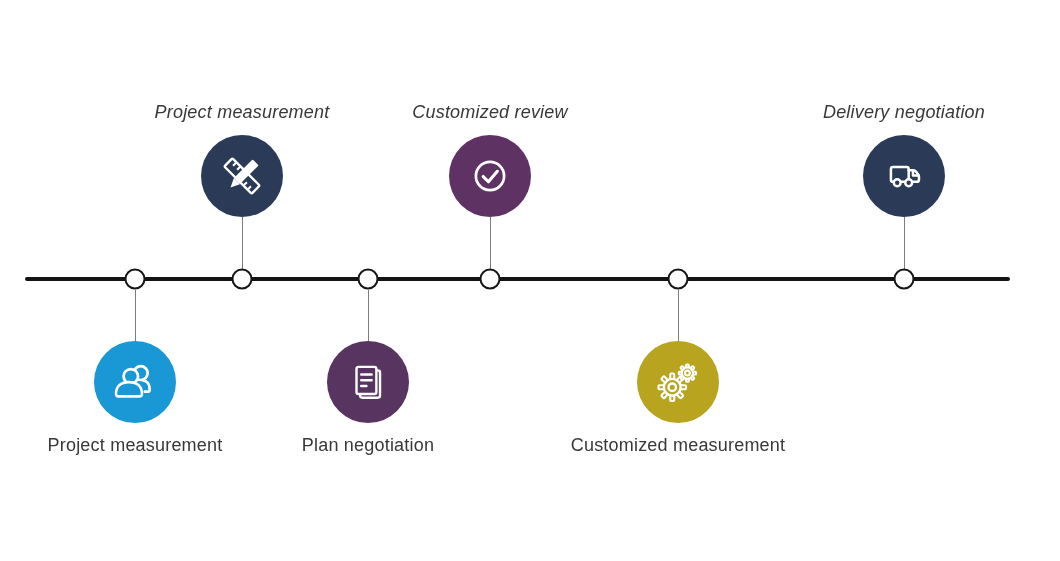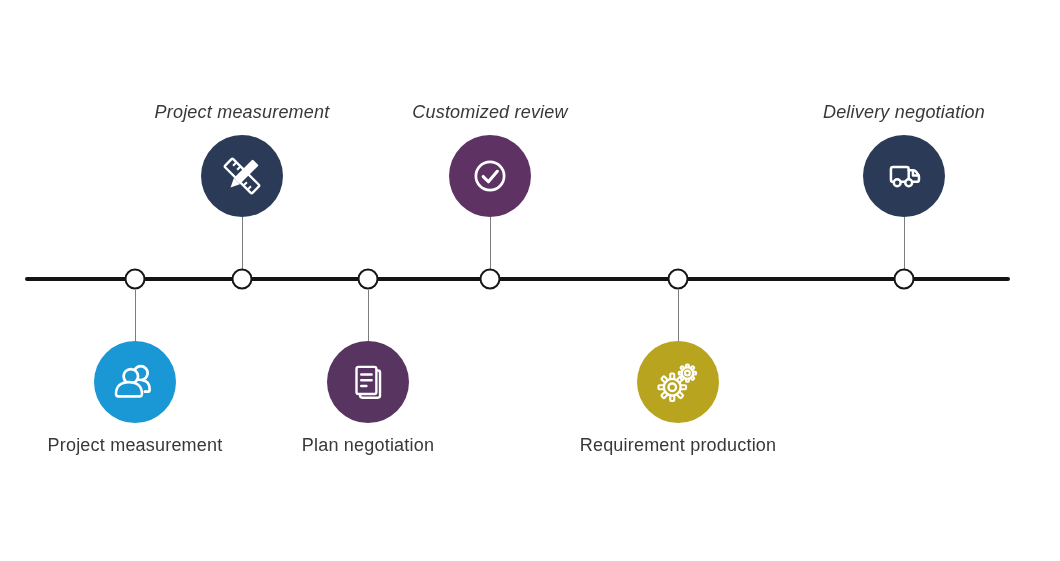--- a/index.html
+++ b/index.html
@@ -128,21 +128,21 @@
           <rect x="29.7" y="5.2" width="2.6" height="4.6" rx="0.8" transform="rotate(135 31 13.5)"></rect>
           <rect x="29.7" y="5.2" width="2.6" height="4.6" rx="0.8" transform="rotate(180 31 13.5)"></rect>
           <rect x="29.7" y="5.2" width="2.6" height="4.6" rx="0.8" transform="rotate(225 31 13.5)"></rect>
           <rect x="29.7" y="5.2" width="2.6" height="4.6" rx="0.8" transform="rotate(270 31 13.5)"></rect>
           <rect x="29.7" y="5.2" width="2.6" height="4.6" rx="0.8" transform="rotate(315 31 13.5)"></rect>
           <circle cx="31" cy="13.5" r="5.4" stroke-width="2.1"></circle>
           <circle cx="31" cy="13.5" r="2.3" fill="none" stroke-width="2.1"></circle>
         </g>
       </svg>
     </div>
-    <div class="label">Requirement production</div>
+    <div class="label">Customized measurement</div>
   </div>
 
   <div class="milestone above m6" style="--bg: #2B3B57;">
     <div class="node"></div>
     <div class="connector"></div>
     <div class="bubble">
       <svg width="46" height="46" viewBox="0 0 44 44">
         <g fill="none" stroke="#ffffff" stroke-width="2.4" stroke-linejoin="round" stroke-linecap="round">
           <rect x="9.5" y="13.5" width="17" height="14" rx="2"></rect>
           <path d="M26.5 16.5 h4.4 c1 0 1.9 0.45 2.5 1.25 l2.3 3.1 c0.4 0.55 0.6 1.2 0.6 1.85 v2.8 a2 2 0 0 1 -2 2 h-7.8"></path>

